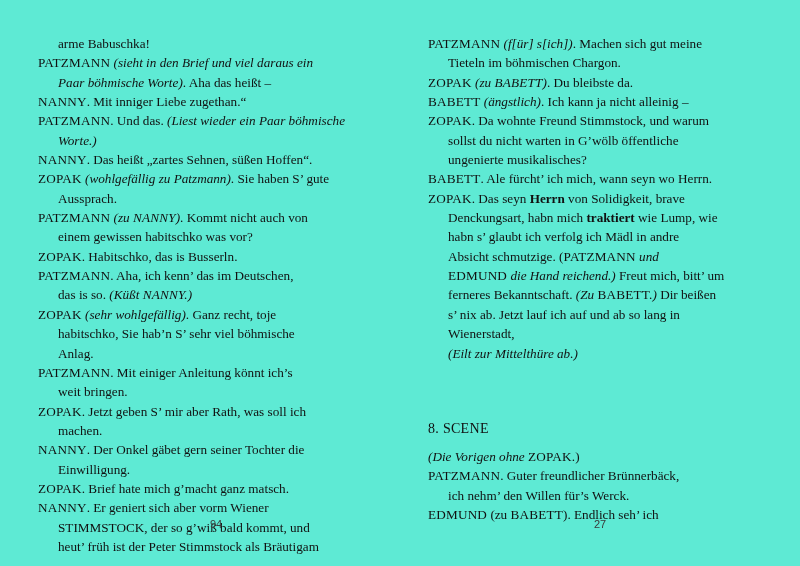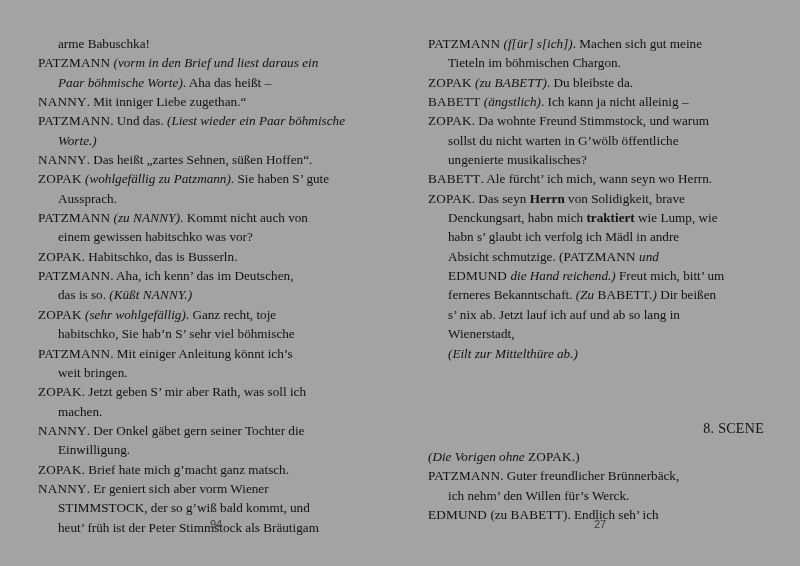--- a/index.html
+++ b/index.html
@@ -15,21 +15,21 @@
     font-family: "Liberation Serif", "DejaVu Serif", serif;
     color: #111111;
     -webkit-font-smoothing: antialiased;
   }
   .spread {
     position: relative;
     width: 800px;
     height: 566px;
     box-sizing: border-box;
     display: flex;
-    background: #a3a3a3;
+    background: #5eead4;
   }
   .page {
     position: relative;
     box-sizing: border-box;
     height: 566px;
   }
   .page-left {
     width: 400px;
     padding: 34px 22px 0 38px;
   }
@@ -57,21 +57,21 @@
     letter-spacing: 0.2px;
   }
   i, .it {
     font-style: italic;
   }
   b, .bd {
     font-weight: bold;
     margin-top: 32px;
   }
   .scene-heading {
-    text-align: right;
+    text-align: left;
     font-size: 14px;
     letter-spacing: 0.3px;
     margin: 0;
     padding: 0;
   }
   .gap-3 { height: 58px; }
   .gap-half { height: 10px; }
   .folio {
     position: absolute;
     bottom: 34px;
@@ -89,21 +89,21 @@
 <body>
 
 <div class="spread">
 
   <div class="page page-left">
     <div class="textblock lines" id="left-body">
         <div class="para-group">
           <span class="ln ind"><span>arme Babuschka!</span></span>
         </div>
         <div class="para-group">
-          <span class="ln flush"><span class="sp">PATZMANN</span><i> (vorm in den Brief und liest daraus ein</i></span>
+          <span class="ln flush"><span class="sp">PATZMANN</span><i> (sieht in den Brief und viel daraus ein</i></span>
           <span class="ln ind"><i>Paar böhmische Worte)</i><span>. Aha das heißt –</span></span>
         </div>
         <div class="para-group">
           <span class="ln flush"><span class="sp">NANNY</span><span>. Mit inniger Liebe zugethan.“</span></span>
         </div>
         <div class="para-group">
           <span class="ln flush"><span class="sp">PATZMANN</span><span>. Und das. </span><i>(Liest wieder ein Paar böhmische</i></span>
           <span class="ln ind"><i>Worte.)</i></span>
         </div>
         <div class="para-group">
@@ -120,20 +120,21 @@
         <div class="para-group">
           <span class="ln flush"><span class="sp">ZOPAK</span><span>. Habitschko, das is Busserln.</span></span>
         </div>
         <div class="para-group">
           <span class="ln flush"><span class="sp">PATZMANN</span><span>. Aha, ich kenn’ das im Deutschen,</span></span>
           <span class="ln ind"><span>das is so. </span><i>(Küßt </i><i class="sp">NANNY.)</i></span>
         </div>
         <div class="para-group">
           <span class="ln flush"><span class="sp">ZOPAK</span><i> (sehr wohlgefällig)</i><span>. Ganz recht, toje</span></span>
           <span class="ln ind"><span>habitschko, Sie hab’n S’ sehr viel böhmische</span></span>
+          <span class="ln ind"><span>Anlag.</span></span>
         </div>
         <div class="para-group">
           <span class="ln flush"><span class="sp">PATZMANN</span><span>. Mit einiger Anleitung könnt ich’s</span></span>
           <span class="ln ind"><span>weit bringen.</span></span>
         </div>
         <div class="para-group">
           <span class="ln flush"><span class="sp">ZOPAK</span><span>. Jetzt geben S’ mir aber Rath, was soll ich</span></span>
           <span class="ln ind"><span>machen.</span></span>
         </div>
         <div class="para-group">

